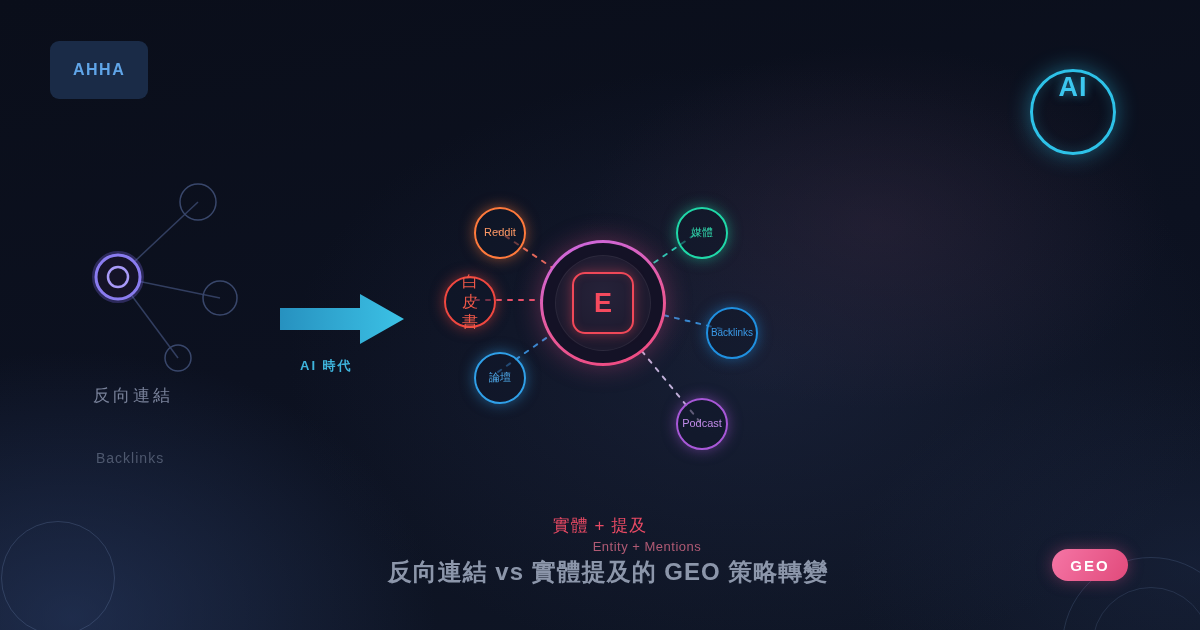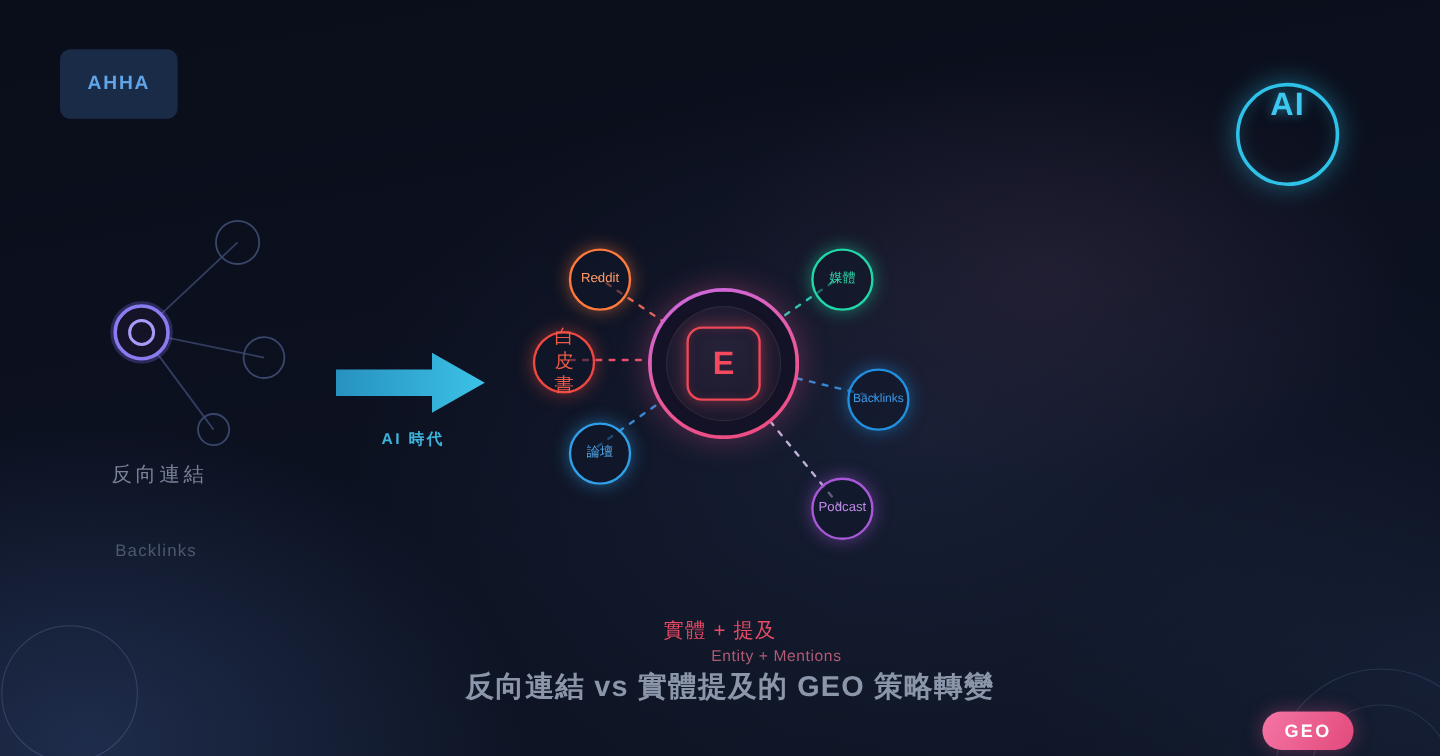--- a/index.html
+++ b/index.html
@@ -34,21 +34,21 @@
   }
   
   .line-layer{position:absolute;left:0;top:0;pointer-events:none;}
 
   
   .backlinks-zh{position:absolute;left:93px;top:384px;font-size:17px;color:#79829a;letter-spacing:3px;}
   .backlinks-en{position:absolute;left:96px;top:407px;font-size:14px;color:#4e586e;letter-spacing:1px;margin-top:43px;}
 
   
   .arrow-wrap{position:absolute;left:276px;top:288px;width:136px;height:64px;}
-  .arrow-label{position:absolute;left:318px;top:357px;font-size:13px;font-weight:bold;color:#3eb4dc;letter-spacing:2px;}
+  .arrow-label{position:absolute;left:300px;top:357px;font-size:13px;font-weight:bold;color:#3eb4dc;letter-spacing:2px;}
 
   
   .entity-center{
     position:absolute;left:540px;top:240px;width:120px;height:120px;border-radius:50%;
     border:3px solid transparent;
     background:linear-gradient(#141226,#141226) padding-box,
                linear-gradient(160deg,#c86ae8 0%,#e85a9a 55%,#f0487c 100%) border-box;
     box-shadow:0 0 26px rgba(236,80,140,0.35);
     display:flex;align-items:center;justify-content:center;
   }
@@ -89,21 +89,21 @@
     color:#b05a74;font-size:13px;letter-spacing:0.5px;margin-left:47px;}
   .sub-desc{position:absolute;left:0;top:556px;width:1216px;text-align:center;
     color:#8c96aa;font-size:24px;font-weight:600;letter-spacing:1px;}
 
   
   .geo-badge{
     position:absolute;left:1052px;top:549px;width:76px;height:32px;border-radius:16px;
     background:linear-gradient(120deg,#f575a5 0%,#e14a7b 100%);
     box-shadow:0 0 16px rgba(240,90,150,0.35);
     display:flex;align-items:center;justify-content:center;
-    color:#ffffff;font-size:15px;font-weight:800;letter-spacing:2px;margin-top:44px;
+    color:#ffffff;font-size:15px;font-weight:800;letter-spacing:2px;
   }
 </style>
 </head>
 <body>
 
 <div class="canvas">
 
   <div class="deco-circle deco-bl"></div>
   <div class="deco-circle deco-br-outer"></div>
   <div class="deco-circle deco-br-inner"></div>

